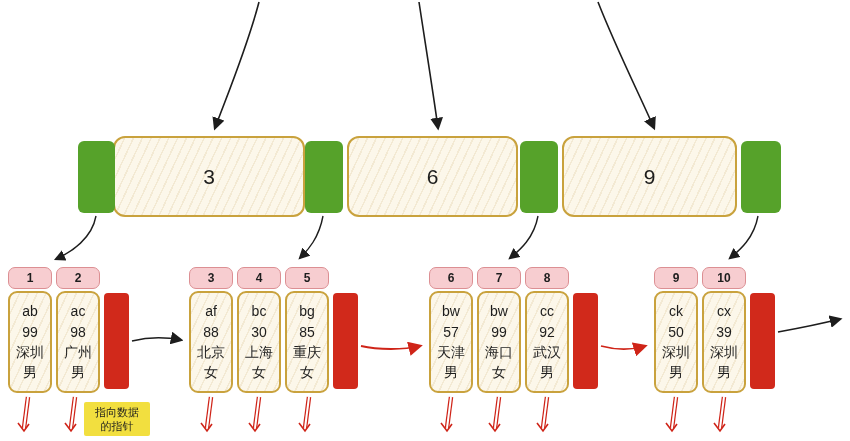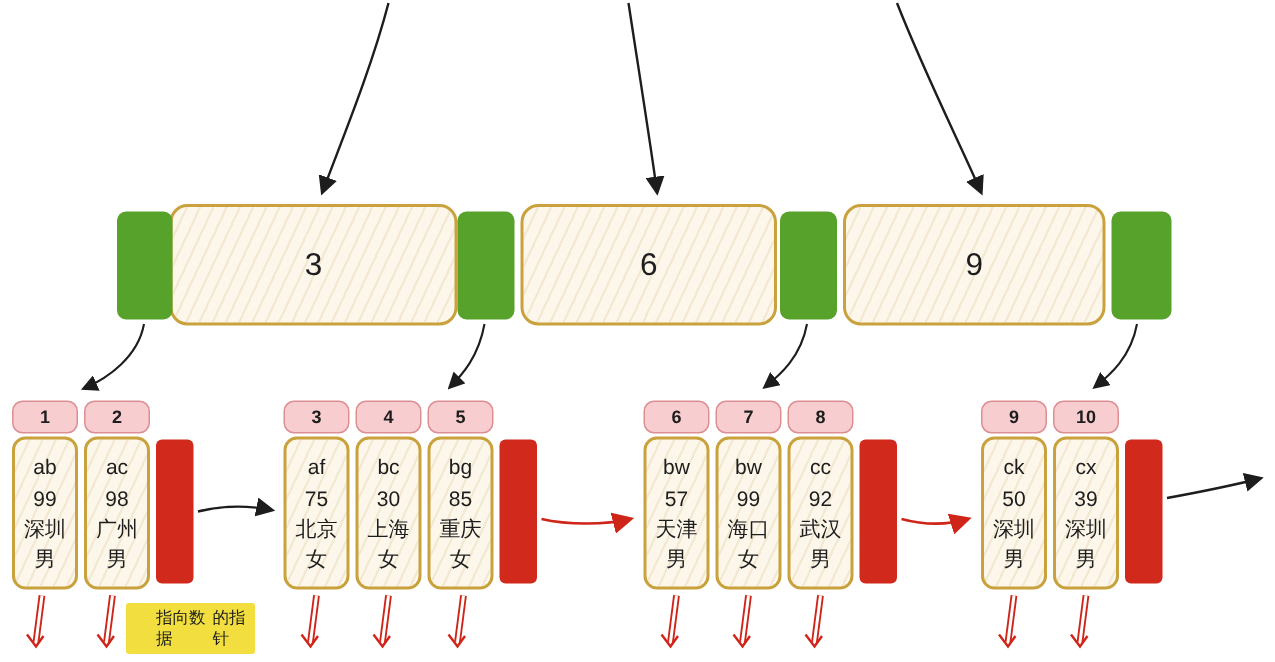--- a/index.html
+++ b/index.html
@@ -38,22 +38,22 @@
     font-size:14px;line-height:1.45;text-align:left;
   }
   .nextbar{
     width:25px;height:96px;margin-top:26px;
     background:var(--red,#d1291b);border-radius:4px;
   }
   
   .note{
     position:absolute;left:84px;top:402px;width:66px;height:34px;z-index:6;
     background:var(--note_yellow,#f2df3f);
-    display:flex;align-items:center;justify-content:center;
-    font-size:11px;line-height:1.3;border-radius:2px;padding-left:20px;
+    display:flex;flex-direction:column;align-items:center;justify-content:center;
+    font-size:11px;line-height:1.3;border-radius:2px;
   }
 </style>
 </head>
 <body>
 
 <div class="canvas">
 
   <svg class="arrows" width="850" height="441" viewBox="0 0 850 441">
     <defs>
       <marker id="mB" viewBox="0 0 10 10" refX="8" refY="5" markerWidth="8" markerHeight="8" orient="auto">
@@ -131,21 +131,21 @@
       </div>
     </div>
     <div class="nextbar"></div>
   </div>
 
   <div class="leaf" style="left:189px">
     <div class="rec">
       <div class="hdr">3</div>
       <div class="cell">
         <div>af</div>
-        <div>75</div>
+        <div>88</div>
         <div>北京</div>
         <div>女</div>
       </div>
     </div>
     <div class="rec">
       <div class="hdr">4</div>
       <div class="cell">
         <div>bc</div>
         <div>30</div>
         <div>上海</div>

